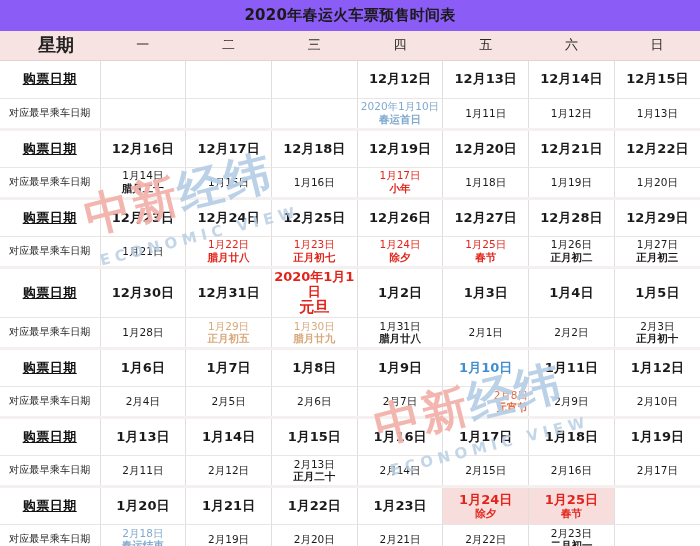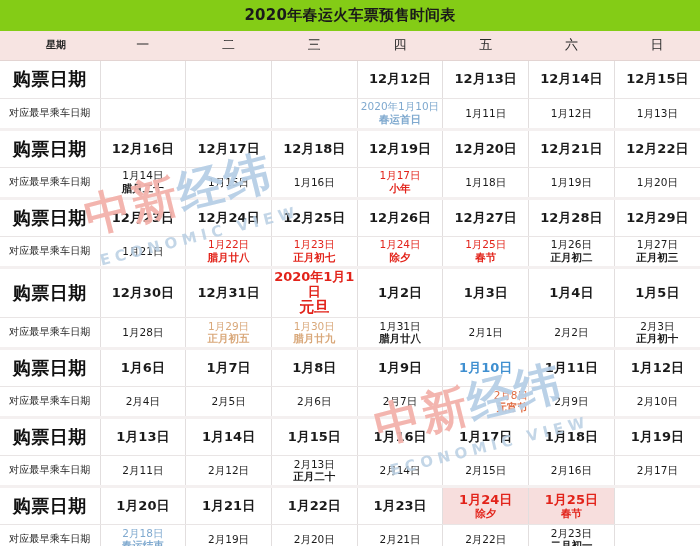--- a/index.html
+++ b/index.html
@@ -17,21 +17,21 @@
     position: relative;
     width: 700px;
     height: 546px;
     background: #ffffff;
     box-sizing: border-box;
   }
 
   
   .title-bar {
     height: 31px;
-    background: #84cc16;
+    background: #8b5cf6;
     display: flex;
     align-items: center;
     justify-content: center;
   }
   .title-text {
     font-size: 15px;
     font-weight: bold;
     color: #1a1a1a;
     letter-spacing: 0.3px;
   }
@@ -63,42 +63,43 @@
   tr.weekdays th {
     background: #f7e4e2;
     height: 29px;
     font-size: 13px;
     font-weight: bold;
     color: #222;
     border-right: none;
     border-bottom: 1px solid #e3d4d2;
   }
   tr.weekdays th.wd-label {
-    font-size: 10px;
+    font-size: 18px;
     padding-left: 12px;
   }
   tr.weekdays th.wd {
     font-weight: normal;
     font-size: 13px;
     color: #2b2b2b;
   }
 
   
   tr.buy-row td {
     height: 38px;
     font-size: 13px;
     font-weight: bold;
     color: #111;
     background: #ffffff;
     line-height: 1.18;
   }
   tr.buy-row td.rowlabel {
-    font-size: 18px;
+    font-size: 13px;
     font-weight: bold;
     letter-spacing: 0.5px;
+    text-decoration: underline;
   }
   
   tr.ride-row td {
     height: 31px;
     font-size: 10.5px;
     font-weight: normal;
     color: #333;
     background: #ffffff;
     line-height: 1.22;
   }

